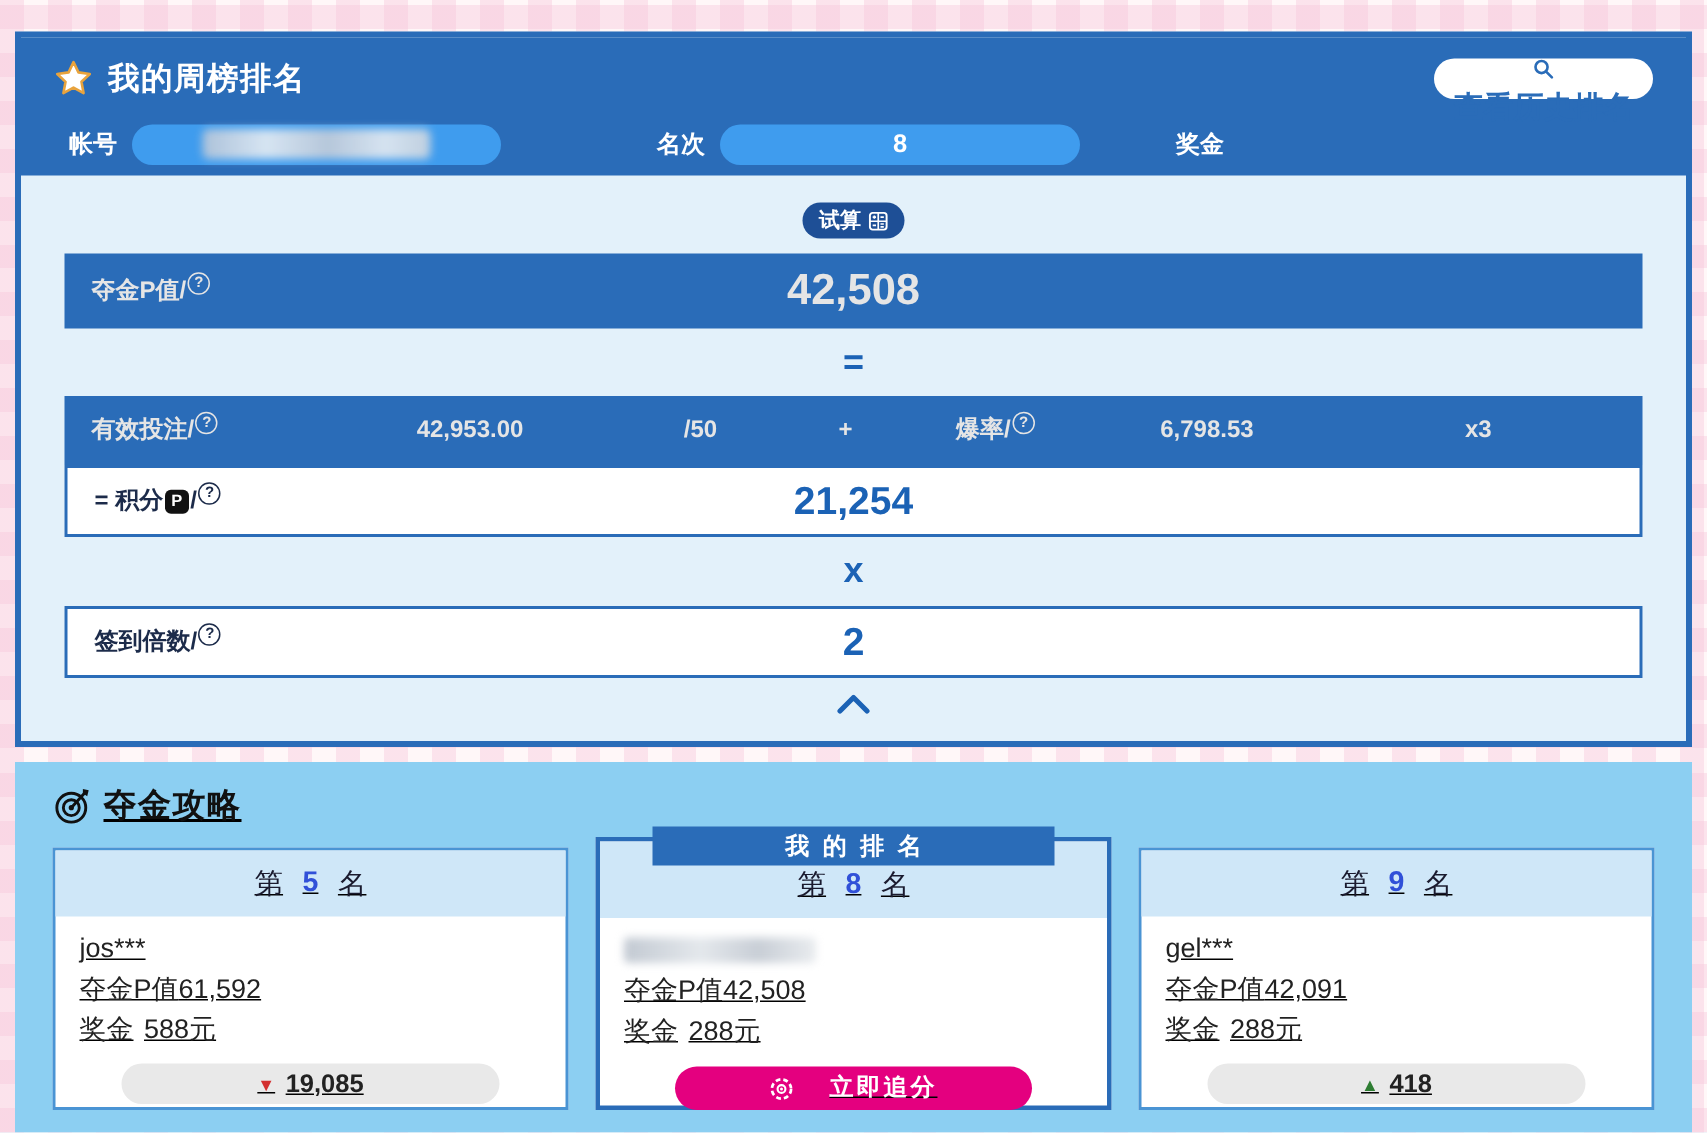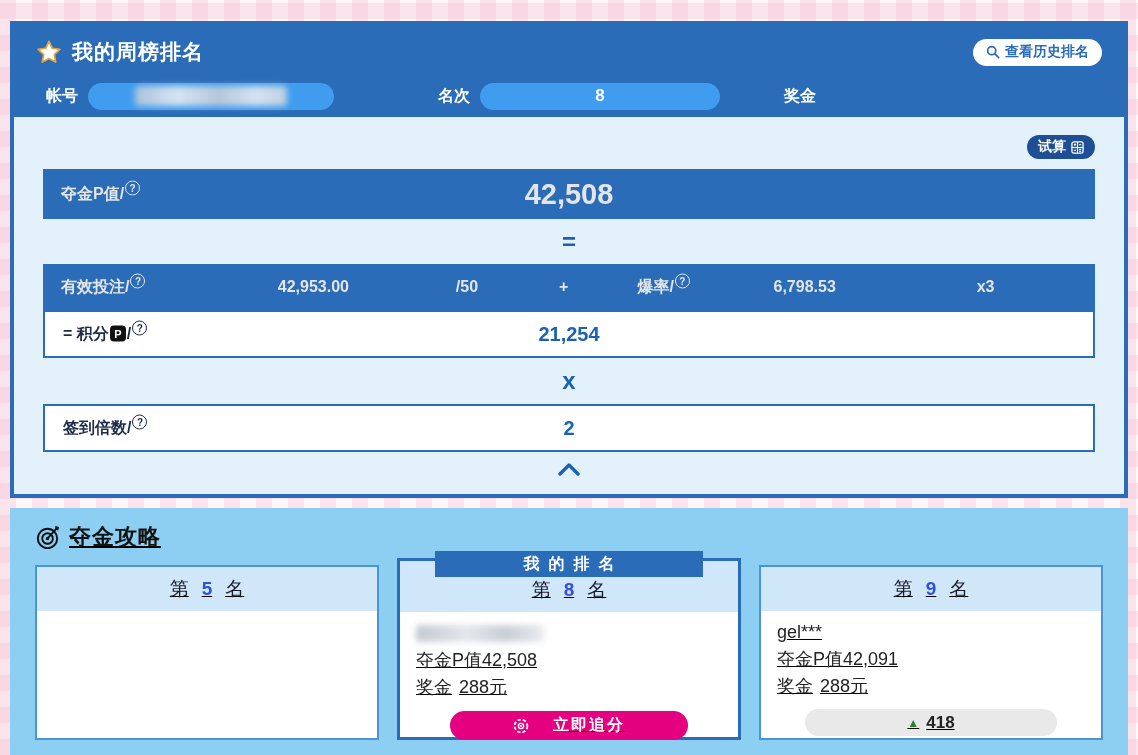--- a/index.html
+++ b/index.html
@@ -21,63 +21,64 @@
   .top-panel{
     position:absolute;left:10px;top:21px;width:1118px;height:477px;
     background:var(--panel);border:4px solid var(--accent);
   }
   .panel-head{background:var(--accent)}
   .title-row{display:flex;align-items:center;height:50px;padding:4px 22px 0}
   .title-row h1{color:#fff;font-size:21px;font-weight:bold;letter-spacing:1px;margin-left:10px}
   .history-btn{
     margin-left:auto;display:flex;align-items:center;gap:5px;
     background:#fff;border:none;border-radius:14px;height:27px;padding:0 13px;
-    color:var(--accent);font-size:14px;font-weight:bold;cursor:pointer;
+    color:var(--accent);font-size:20px;font-weight:bold;cursor:pointer;
     font-family:inherit;
+    flex-direction:column;
   }
   .account-row{display:flex;align-items:center;height:42px;padding:0 32px}
   .field{display:flex;align-items:center;gap:10px}
   .field.f2{margin-left:104px}
   .field.f3{margin-left:64px}
   .flabel{color:#fff;font-size:16px;font-weight:bold;white-space:nowrap}
   .pill{
     width:246px;height:27px;border-radius:14px;background:var(--pill);
     display:flex;align-items:center;justify-content:center;
     color:#fff;font-size:17px;font-weight:bold;
   }
   .pill.rankpill{width:240px}
   .blur-blob{
     width:62%;height:74%;border-radius:4px;opacity:.9;
     background:linear-gradient(90deg,#b8c6d8,#e7edf3 28%,#c3ccd9 55%,#e6ebf1 80%,#cdd5de);
     filter:blur(3px);
   }
   
   .panel-body{padding:0 29px;position:relative}
-  .trial-row{display:flex;justify-content:flex-end;margin-top:18px;height:24px}
+  .trial-row{display:flex;justify-content:center;margin-top:18px;height:24px}
   .trial-btn{
     display:flex;align-items:center;gap:5px;background:var(--navybtn);
     border:none;border-radius:12px;height:24px;padding:0 11px;
     color:#fff;font-size:14px;font-weight:bold;cursor:pointer;font-family:inherit;
   }
   .calc-row{position:relative;width:100%}
   .calc-row.blue{background:var(--accent);color:#e5e5e5}
   .calc-row.whiterow{background:#fff;border:2px solid var(--accent);color:#1c2b4a}
   .row-p{height:50px;margin-top:10px}
   .row-bet{height:46px;font-size:16px}
   .row-points,.row-mult{height:48px}
   .row-label{
     position:absolute;left:18px;top:50%;transform:translateY(-50%);
     font-size:16px;font-weight:bold;white-space:nowrap;
   }
   .center-val{
     position:absolute;left:50%;top:50%;transform:translate(-50%,-50%);
     font-weight:bold;
   }
   .center-val.huge{font-size:29px}
-  .center-val.bigblue{font-size:20px;color:var(--value)}
+  .center-val.bigblue{font-size:26px;color:var(--value)}
   .q{
     display:inline-flex;align-items:center;justify-content:center;
     width:15px;height:15px;border:1.5px solid currentColor;border-radius:50%;
     font-size:10px;font-weight:bold;position:relative;top:-7px;margin-left:1px;
     cursor:pointer;
   }
   .op{display:flex;align-items:center;justify-content:center;color:var(--value);font-weight:bold;font-size:24px}
   .op.eq{height:45px}
   .op.mul{height:46px}
   .bet-item{position:absolute;top:50%;transform:translate(-50%,-50%);font-weight:bold;white-space:nowrap}
@@ -247,20 +248,29 @@
   </div>
 
   <div class="cards">
 
     <article class="card">
       <div class="card-head">
         <span>第</span>
         <span class="rank-num">5</span>
         <span>名</span>
       </div>
+      <div class="card-body">
+        <div class="cline">jos***</div>
+        <div class="cline"><span>夺金P值</span><span>61,592</span></div>
+        <div class="cline"><span>奖金</span><span class="gap"></span><span>588元</span></div>
+        <div class="delta-pill">
+          <span class="tri down">▼</span>
+          <span>19,085</span>
+        </div>
+      </div>
     </article>
 
     <article class="card mine">
       <div class="mytab">我的排名</div>
       <div class="card-head">
         <span>第</span>
         <span class="rank-num">8</span>
         <span>名</span>
       </div>
       <div class="card-body">

